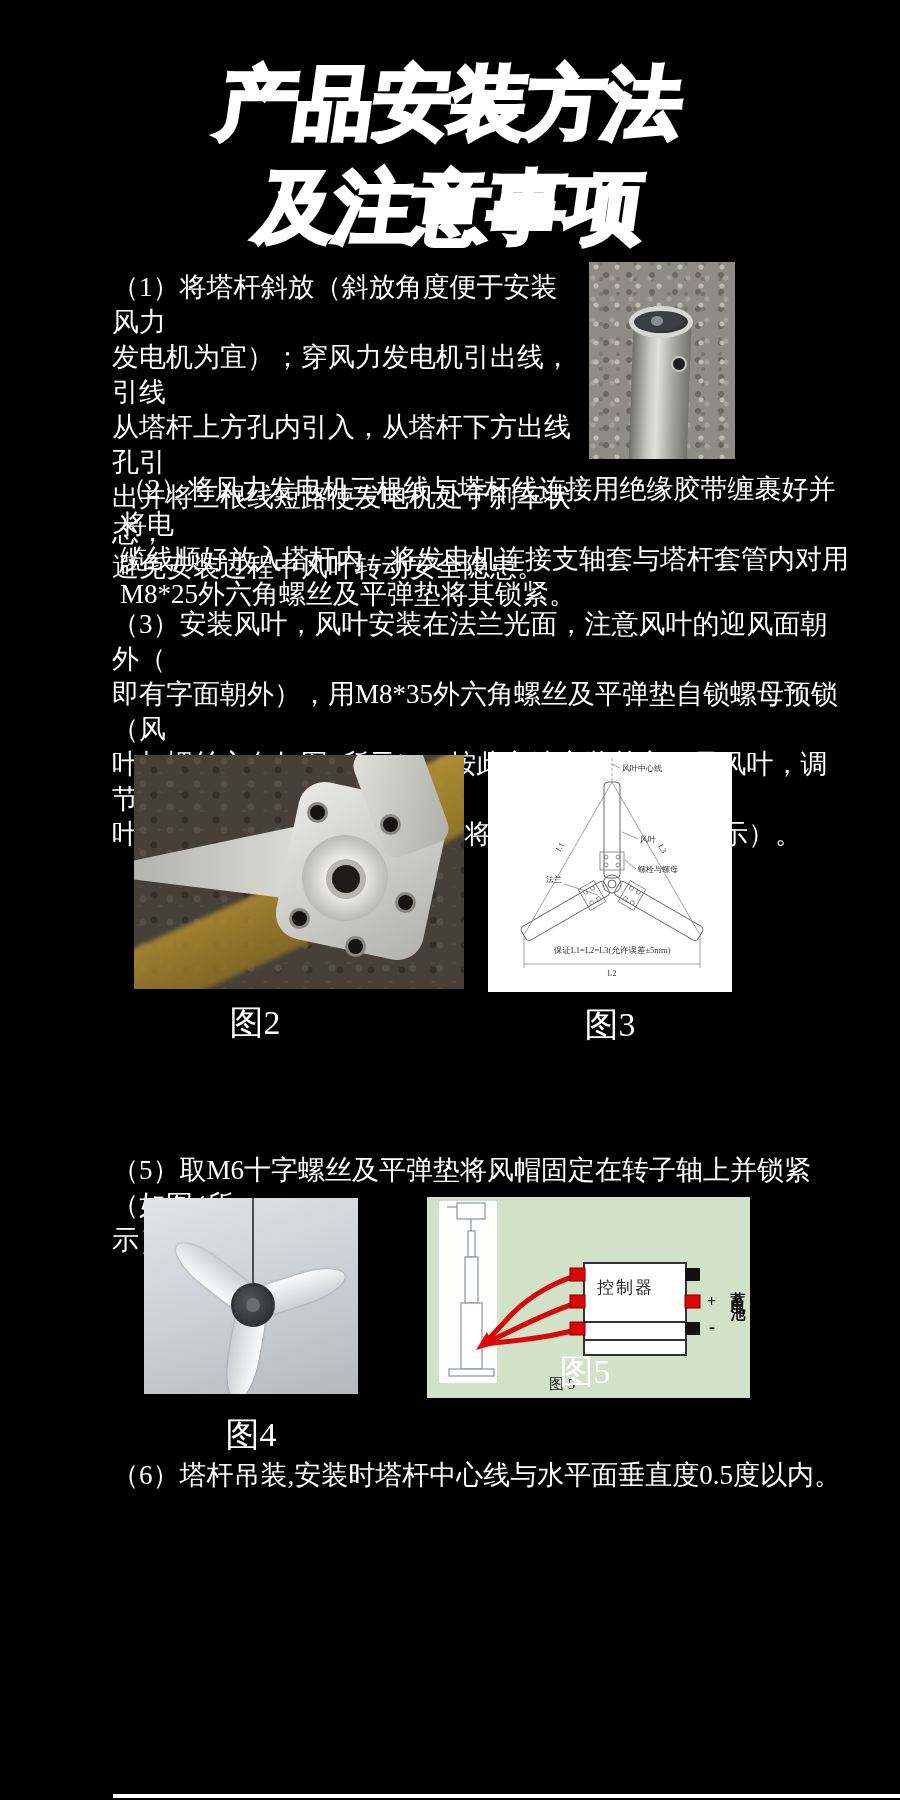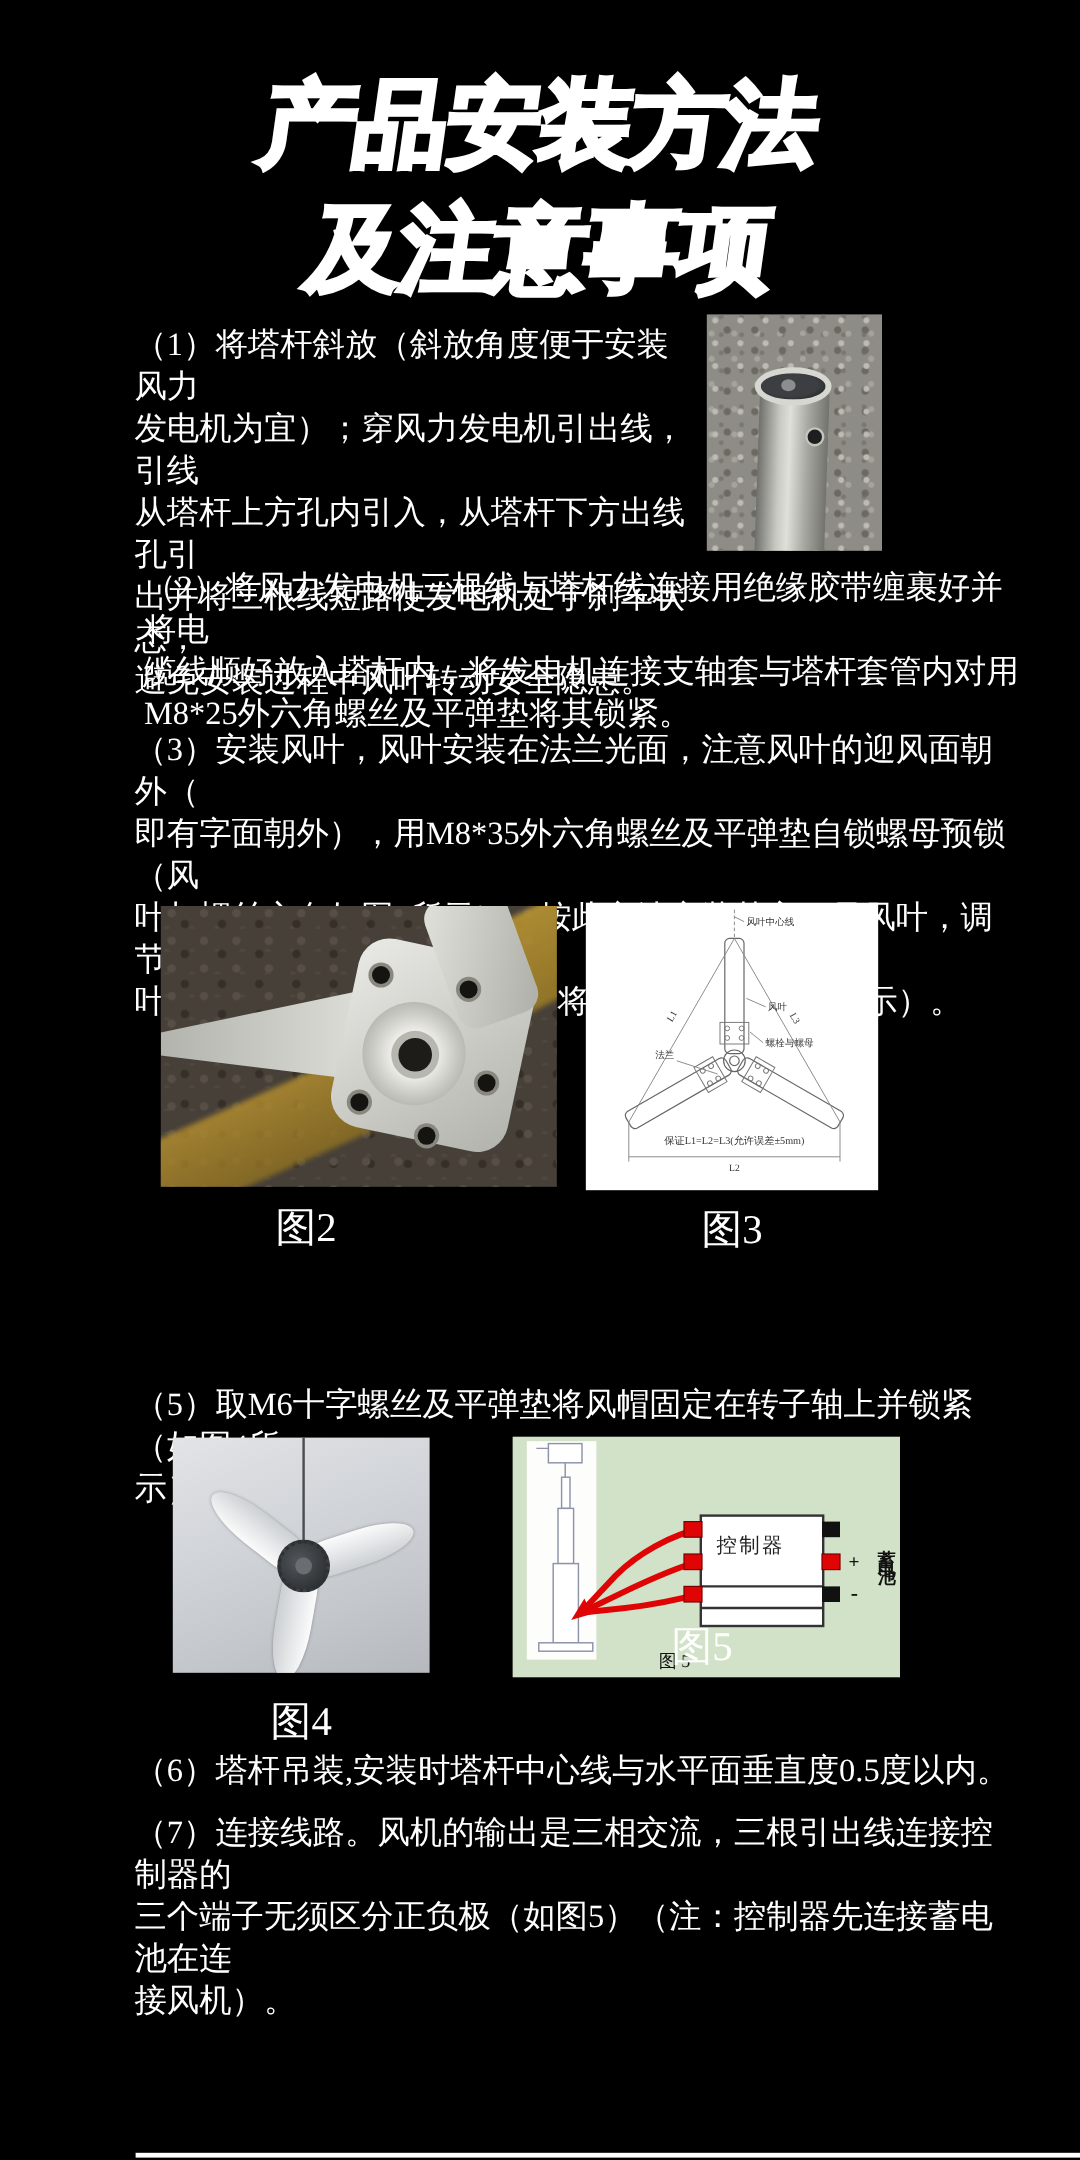--- a/index.html
+++ b/index.html
@@ -243,18 +243,15 @@
     <text x="280" y="110" font-size="16" font-weight="bold" fill="#111">+</text>
     <text x="282" y="136" font-size="18" font-weight="bold" fill="#111">-</text>
     <text x="122" y="192" font-size="15" fill="#111">图 5</text>
   </svg>
   <div class="battery-label">蓄电池</div>
 
   <div class="cap cap4">图4</div>
   <div class="cap cap5">图5</div>
 
   <div class="para s6">（6）塔杆吊装,安装时塔杆中心线与水平面垂直度0.5度以内。</div>
-  <div class="para s7">（7）连接线路。风机的输出是三相交流，三根引出线连接控制器的
-三个端子无须区分正负极（如图5）（注：控制器先连接蓄电池在连
-接风机）。</div>
 
   <div class="bottom-line"></div>
 </div>
 
 </body></html>

